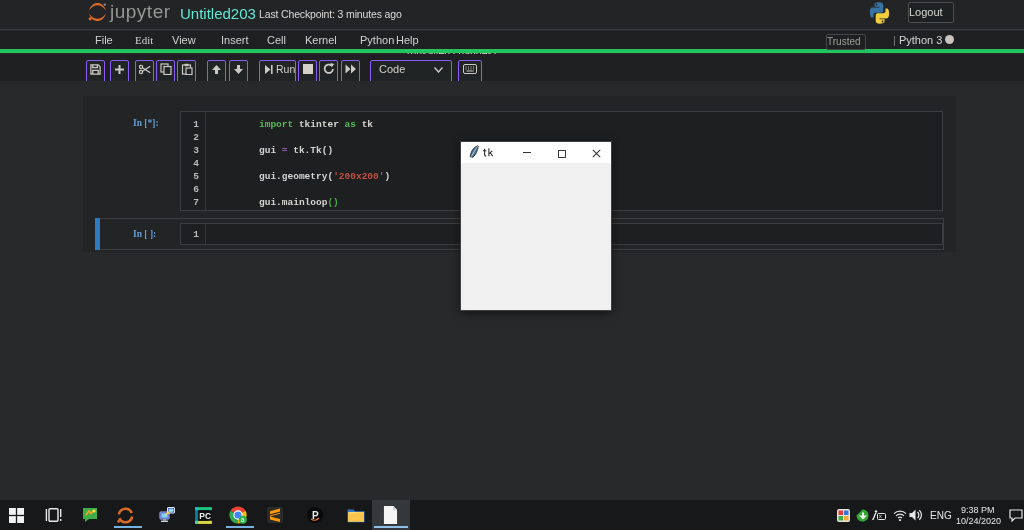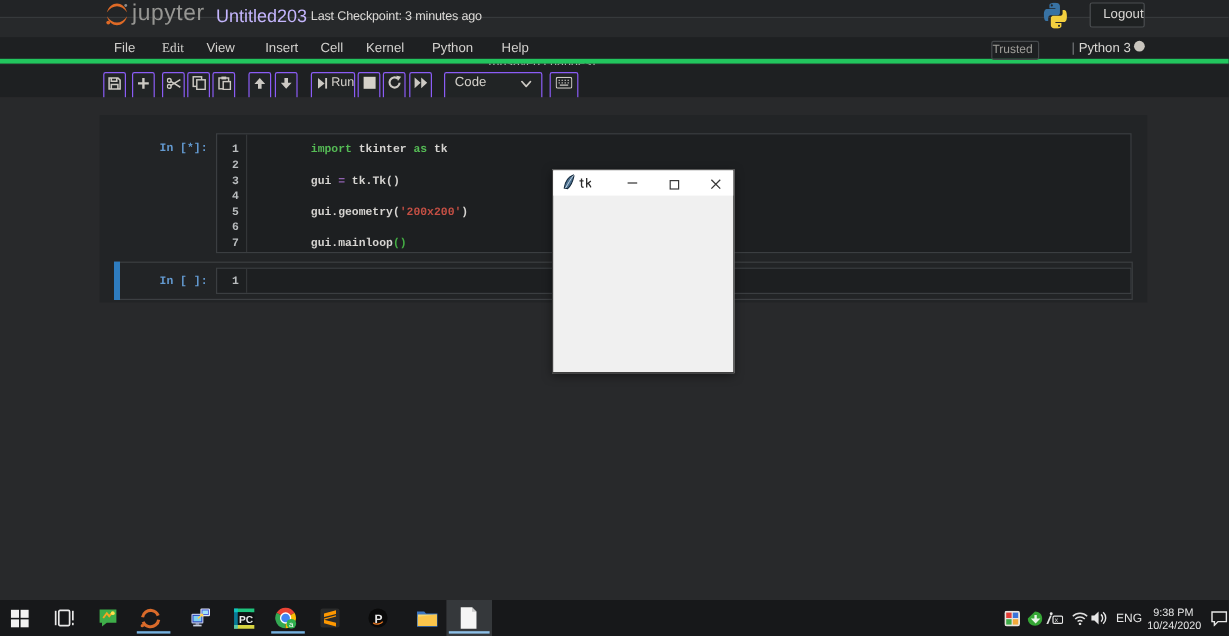--- a/index.html
+++ b/index.html
@@ -1,45 +1,45 @@
 <!DOCTYPE html>
 <html><head>
 <meta charset="utf-8">
 <style>
   * { margin:0; padding:0; box-sizing:border-box; }
   html,body { width:1024px; height:530px; overflow:hidden; background:#27292b; }
   body { font-family:"Liberation Sans", sans-serif; position:relative; -webkit-font-smoothing:antialiased; }
   .abs { position:absolute; }
 
   
-  #header { position:absolute; left:0; top:0; width:1024px; height:15px; background:#222426; border-bottom:1px solid #36393b; }
+  #header { position:absolute; left:0; top:0; width:1024px; height:30px; background:#222426; border-bottom:1px solid #36393b; }
   #logo-text { position:absolute; left:110px; top:1px; font-size:19px; color:#969693; letter-spacing:0.5px; }
-  #title { position:absolute; left:180px; top:5px; font-size:15px; color:#c4b5fd; font-weight:500; }
+  #title { position:absolute; left:180px; top:5px; font-size:15px; color:#5eead4; font-weight:500; }
   #chkpt { position:absolute; left:259px; top:8px; font-size:10.5px; color:#dcdad7; font-weight:400; letter-spacing:-0.15px;}
   #unsaved { position:absolute; left:407px; top:8px; font-size:10.5px; color:#dcdad7; font-weight:400;margin-top:39px;}
-  #logout { position:absolute; left:908px; top:2px; width:46px; height:21px; background:#1e2122; border:1px solid #4b4e51; border-radius:2px; color:#d8d6d3; font-size:11px; text-align:right; line-height:19px; }
+  #logout { position:absolute; left:908px; top:2px; width:46px; height:21px; background:#1e2122; border:1px solid #4b4e51; border-radius:2px; color:#d8d6d3; font-size:11px; text-align:left; line-height:19px; }
 
   
   #menubar { position:absolute; left:0; top:31px; width:1024px; height:22px; background:#1e2022; border-bottom:4px solid #22c55e; }
   .menu-item { position:absolute; top:3px; font-size:11px; color:#d3d1ce; }
   #trusted { position:absolute; left:826px; top:3px; width:40px; height:16px; border:1px solid #45484b; border-radius:2px; color:#a09e9a; font-size:10px; text-align:left; line-height:14px; }
   #kernelind { position:absolute; left:893px; top:3px; font-size:11px; color:#d8d6d3; }
 
   
   #toolbar { position:absolute; left:0; top:54px; width:1024px; height:27px; background:#1e2022; }
   .tbtn { position:absolute; top:6px; height:36px; background:#212425; border:1px solid #8b5cf6; border-radius:2px; white-space:nowrap; overflow:hidden; }
   .tbtn svg { display:block; margin:auto; }
 
   
   #site { position:absolute; left:0; top:81px; width:1024px; height:419px; background:#28292b; }
   #nbcontainer { position:absolute; left:83px; top:15px; width:873px; height:156px; background:#222426; }
   .inbox { position:absolute; background:#1d1f21; border:1px solid #3b3e41; }
   .gutter { position:absolute; left:0; top:0; bottom:0; width:25px; border-right:1px solid #333638; color:#b9bcbe; font-size:9.5px; line-height:13px; text-align:right; padding-right:6px; padding-top:6px; font-weight:bold; font-family:"Liberation Mono", monospace;}
   .codearea { position:absolute; left:30px; top:6px; right:0; font-size:9.5px; line-height:13px; font-weight:bold; color:#d6d4d1; white-space:pre; font-family:"Liberation Mono", monospace;margin-left:48px; }
-  .prompt { position:absolute; font-size:9.5px; color:#649bd2; font-weight:bold; font-family:Liberation Mono, monospace; }
+  .prompt { position:absolute; font-size:9.5px; color:#649bd2; font-weight:bold; font-family:Liberation Serif, serif; }
   .kw { color:#55bb55; }
   .op { color:#9061b0; }
   .str { color:#c34f44; }
   .grn { color:#44ad44; }
 
   
   #tkwin { position:absolute; left:460px; top:141px; width:152px; height:170px; background:#f0f0f0; border:1px solid #404040; box-shadow:0 2px 8px rgba(0,0,0,0.5); }
   #tktitle { position:absolute; left:0; top:0; width:100%; height:21px; background:#ffffff; }
 
   
@@ -70,21 +70,21 @@
 </div>
 
 <div id="menubar">
   <div class="menu-item" style="left:95px;">File</div>
   <div class="menu-item" style="left:135px;font-family:Liberation Serif, serif;">Edit</div>
   <div class="menu-item" style="left:172px;">View</div>
   <div class="menu-item" style="left:221px;">Insert</div>
   <div class="menu-item" style="left:267px;">Cell</div>
   <div class="menu-item" style="left:305px;">Kernel</div>
   <div class="menu-item" style="left:360px;">Python</div>
-  <div class="menu-item" style="left:418px;">Help</div>
+  <div class="menu-item" style="left:396px;">Help</div>
   <div id="trusted">Trusted</div>
   <div id="kernelind"><span style="color:#7a7d7f;">|</span> Python 3 <span style="display:inline-block;width:9px;height:9px;border-radius:50%;background:#c9c5be;margin-left:0px;"></span></div>
 </div>
 
 <div id="toolbar">
 
   <div class="tbtn" style="left:86px; width:19px;">
     <svg width="11" height="11" viewBox="0 0 12 12" style="margin-top:2.5px;">
       <path d="M1 1 h8 l2 2 v8 h-10 z M3 1 v3 h5 v-3 M3 11 v-4 h6 v4" fill="none" stroke="#ccc9c3" stroke-width="1.4"></path>
     </svg>

